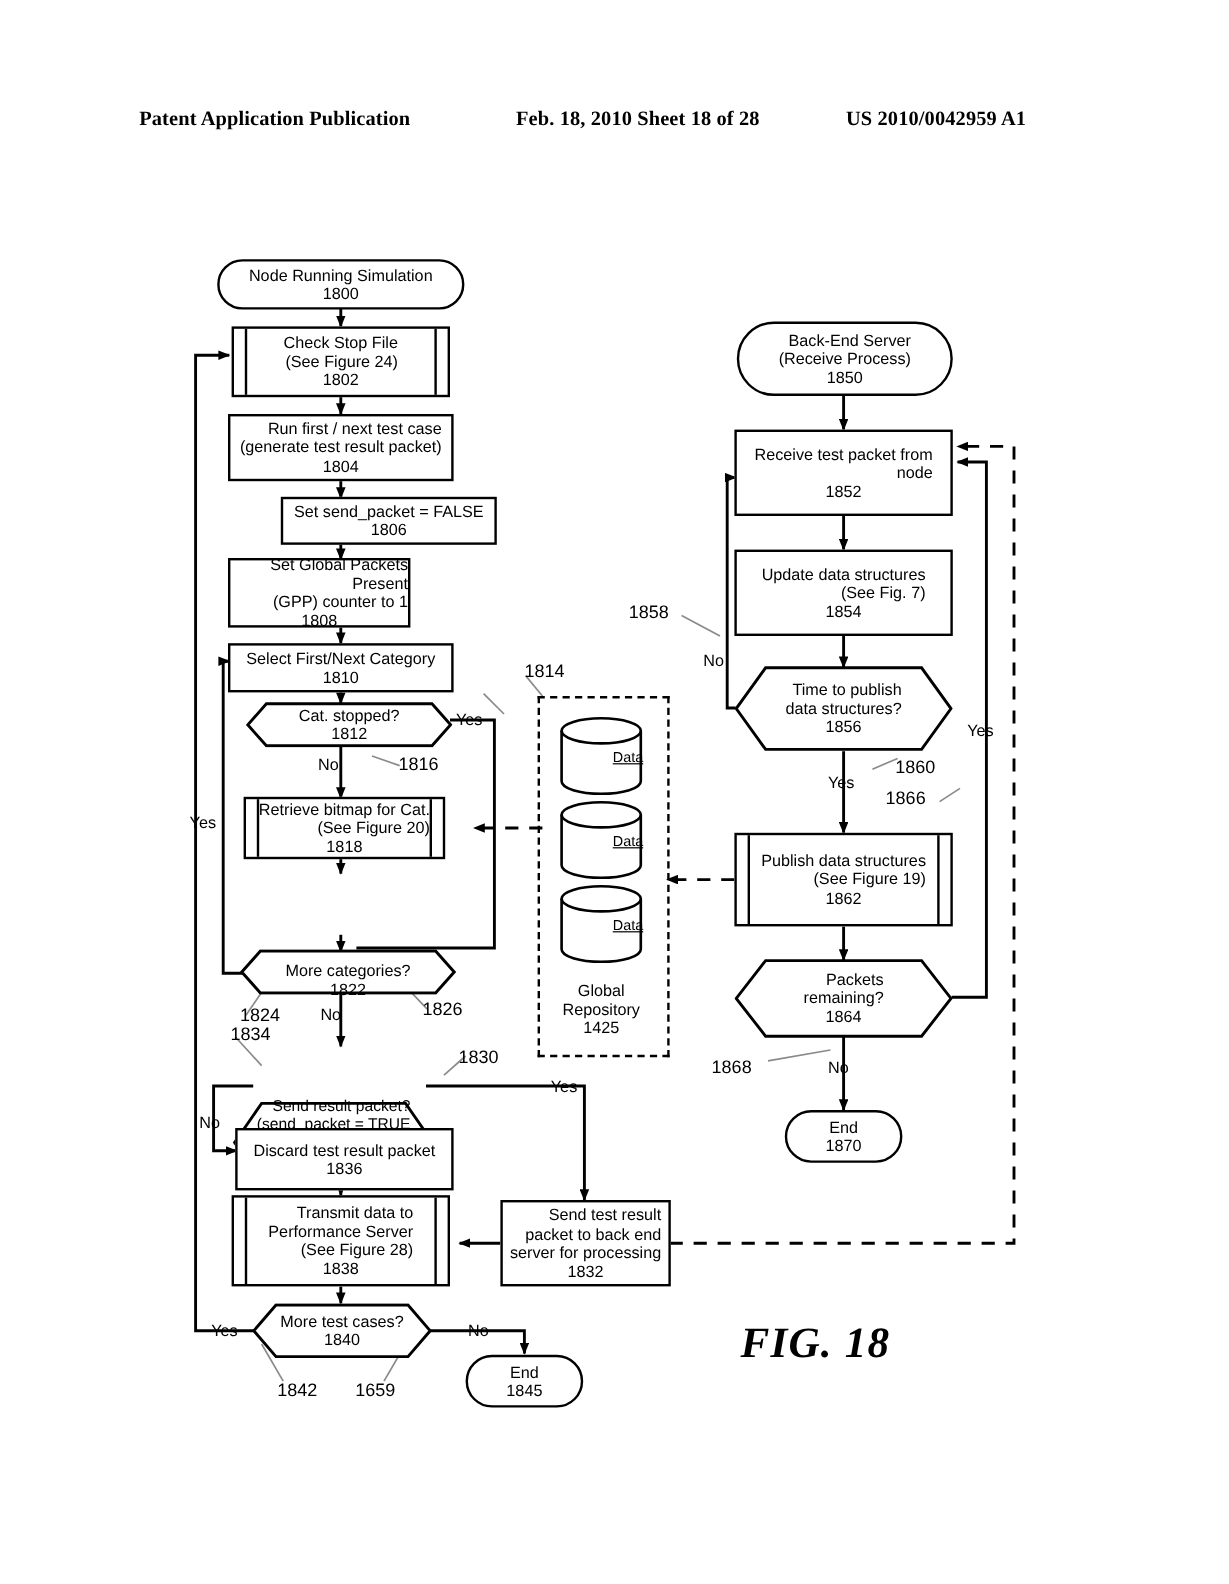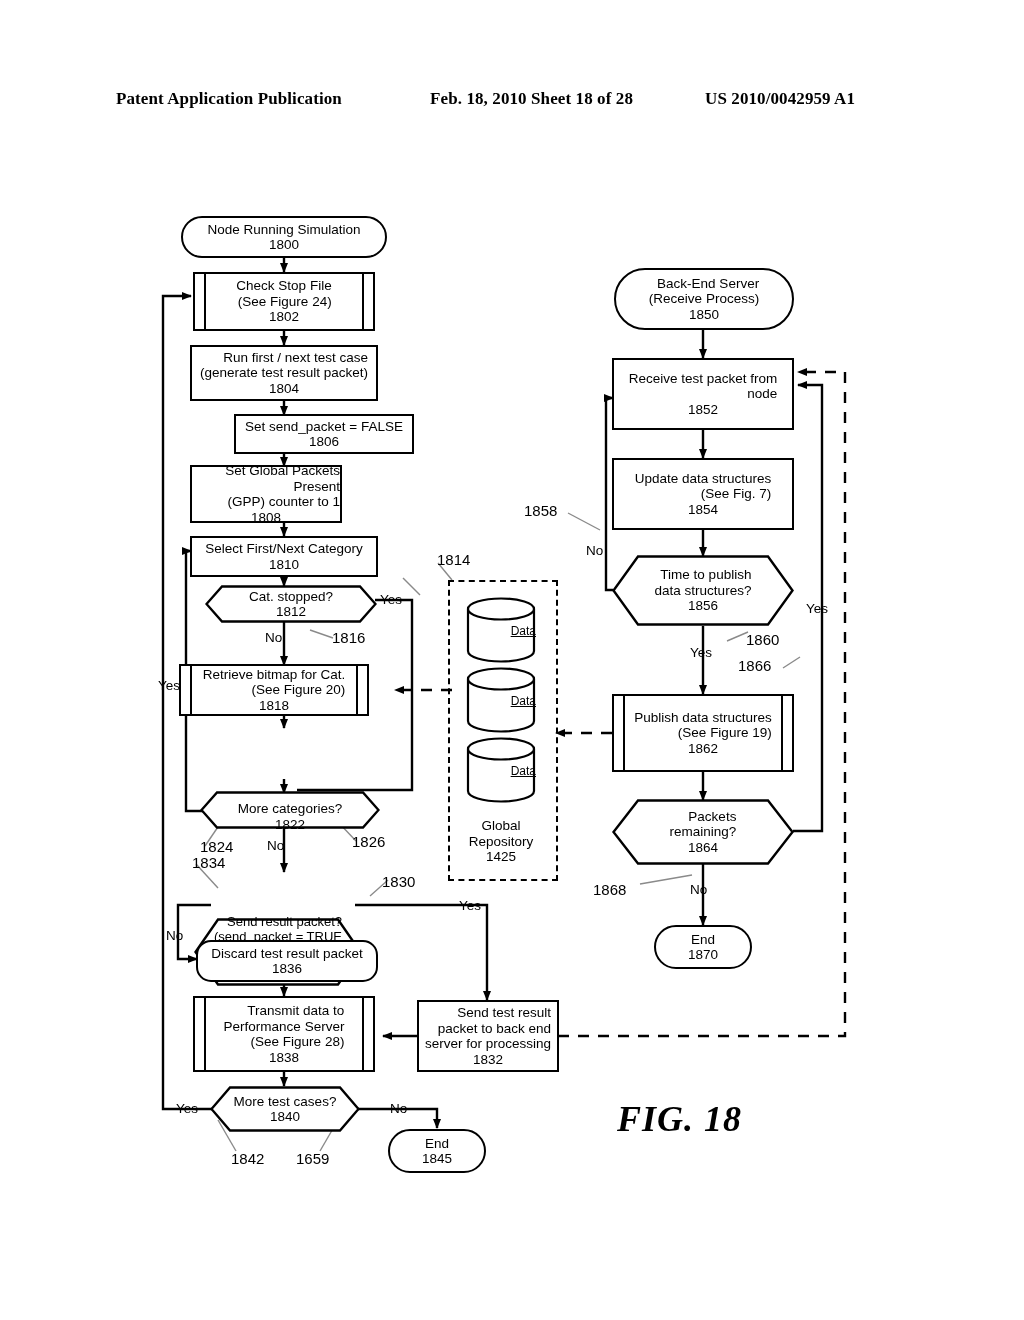--- a/index.html
+++ b/index.html
@@ -221,21 +221,21 @@
   <div class="node hex" style="left:205px;top:585px;width:172px;height:38px;">
     <svg width="172" height="38" viewBox="0 0 172 38">
       <polygon points="17,1.5 155,1.5 170.5,19 155,36.5 17,36.5 1.5,19" fill="#fff" stroke="#000" stroke-width="2.4"></polygon>
     </svg>
     <div class="nodetext">
       <span>Cat. stopped?</span>
       <span class="ref">1812</span>
     </div>
   </div>
 
-  <div class="node pdef" style="left:179px;top:664px;width:190px;height:52px;">
+  <div class="node pdef" style="left:203px;top:664px;width:168px;height:52px;">
     <div class="nodetext">
       <span>Retrieve bitmap for Cat.
 (See Figure 20)</span>
       <span class="ref">1818</span>
     </div>
   </div>
 
 
   <div class="node hex" style="left:200px;top:791px;width:180px;height:51px;">
     <svg width="180" height="38" viewBox="0 0 180 38">
@@ -252,21 +252,21 @@
       <polygon points="24,1.5 144,1.5 166.5,34 144,66.5 24,66.5 1.5,34" fill="#fff" stroke="#000" stroke-width="2.4"></polygon>
     </svg>
     <div class="nodetext" style="font-size:13px;line-height:14.5px;">
       <span>Send result packet?
 (send_packet = TRUE
 from Figs. 21-22)</span>
       <span class="ref">1828</span>
     </div>
   </div>
 
-  <div class="node proc" style="left:196px;top:940px;width:182px;height:42px;border-radius:15px;">
+  <div class="node proc" style="left:196px;top:940px;width:182px;height:52px;">
     <div class="nodetext">
       <span>Discard test result packet</span>
       <span class="ref">1836</span>
     </div>
   </div>
 
   <div class="node pdef" style="left:193px;top:996px;width:182px;height:76px;">
     <div class="nodetext">
       <span>Transmit data to
 Performance Server

